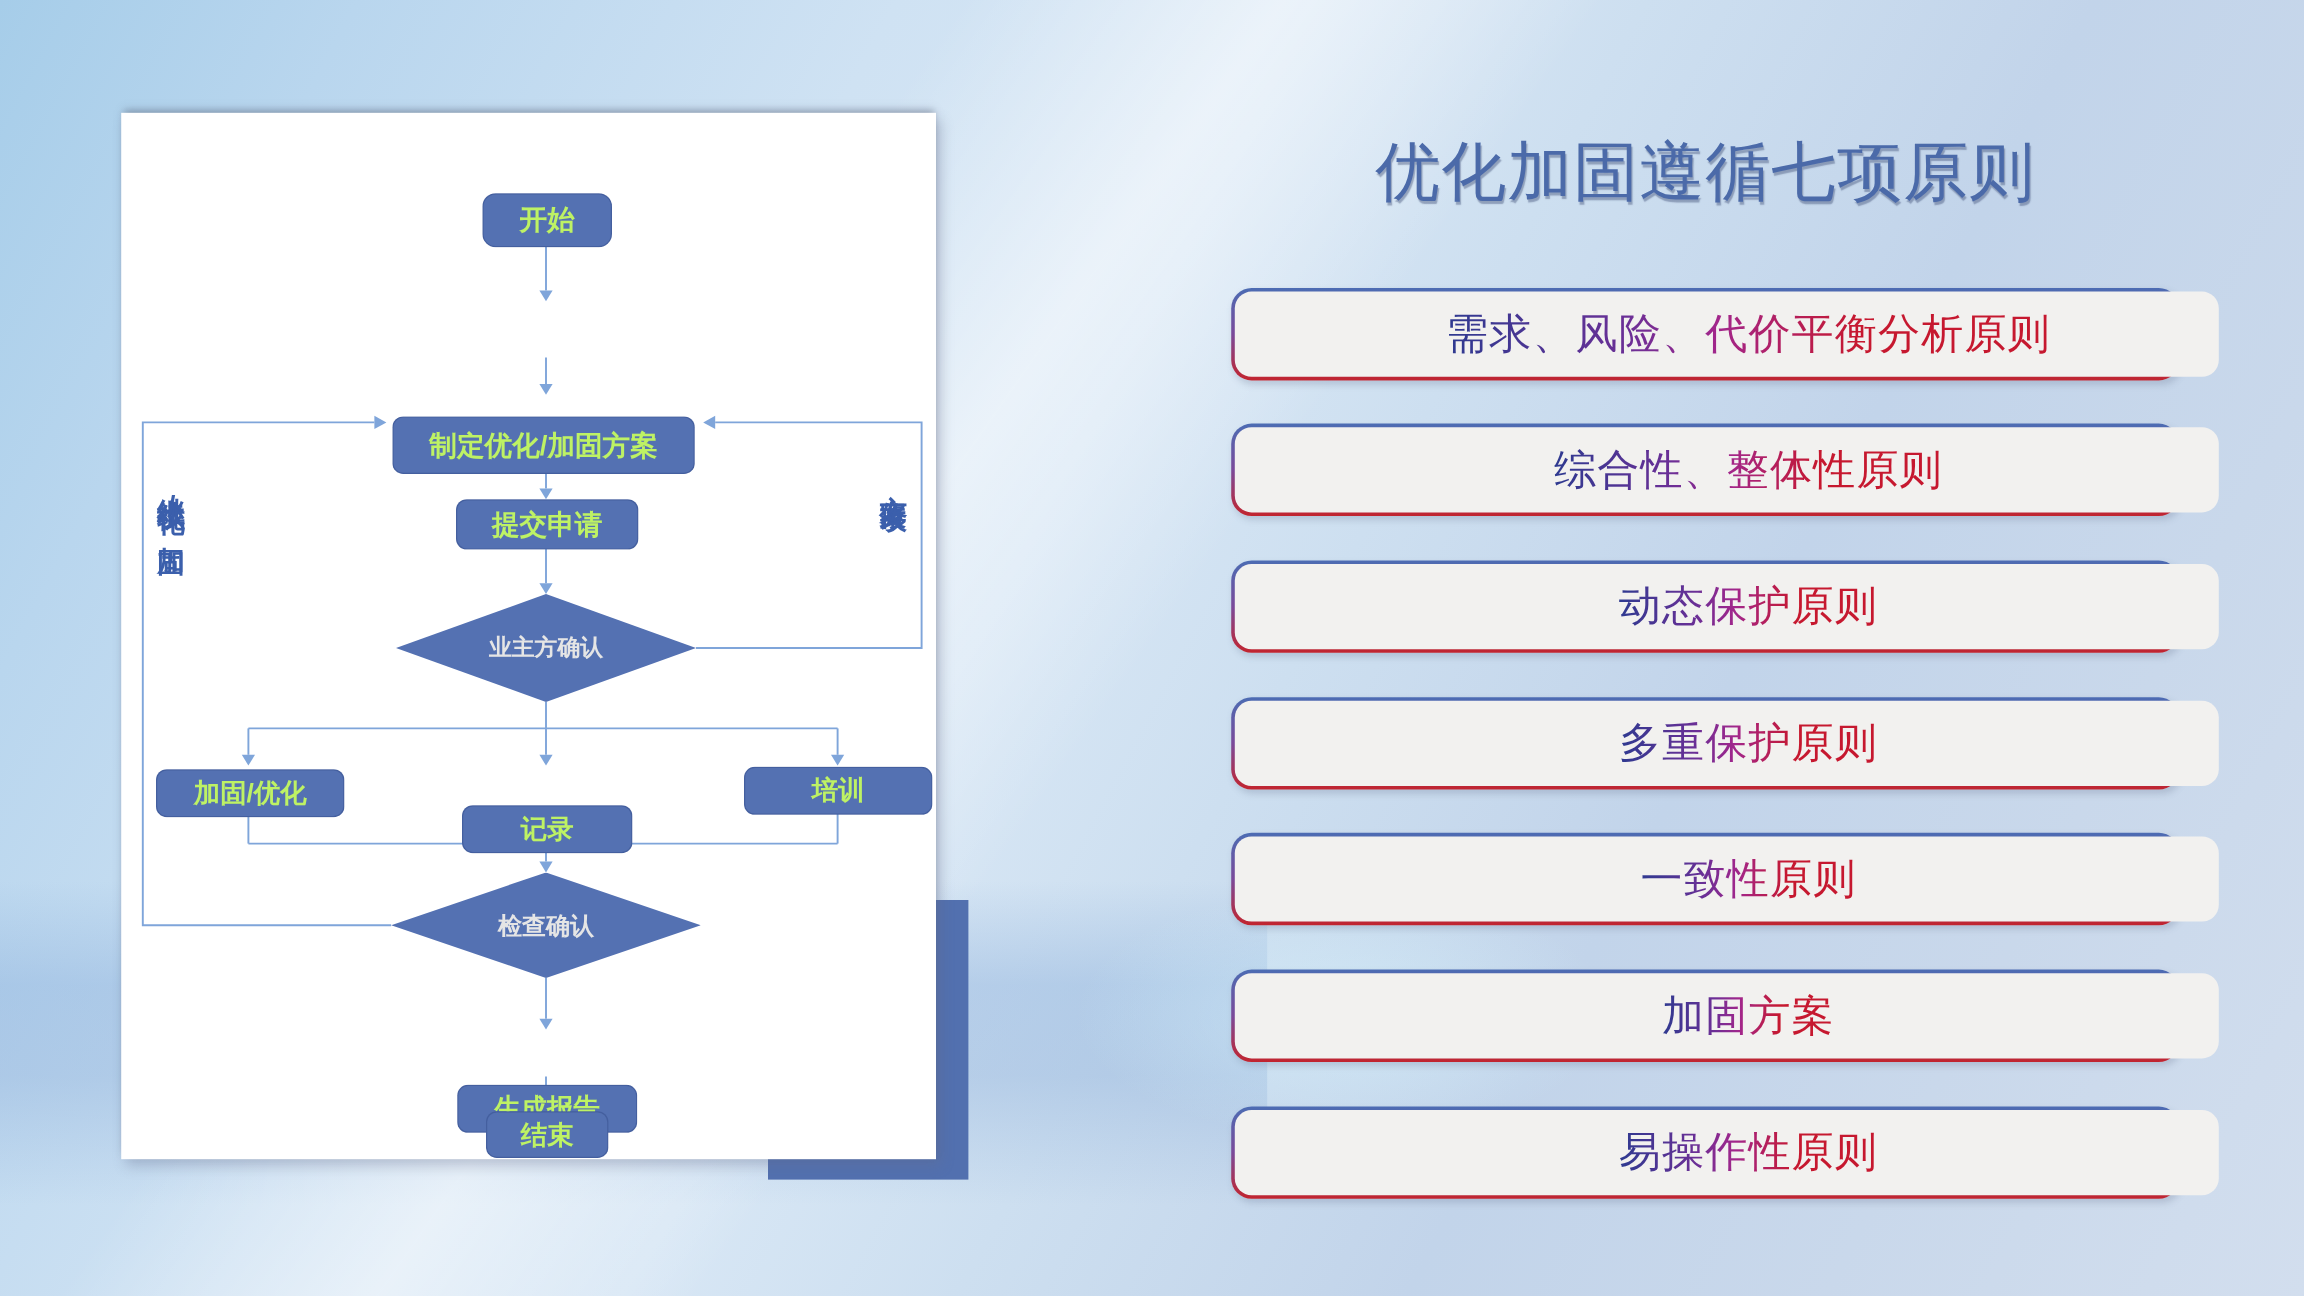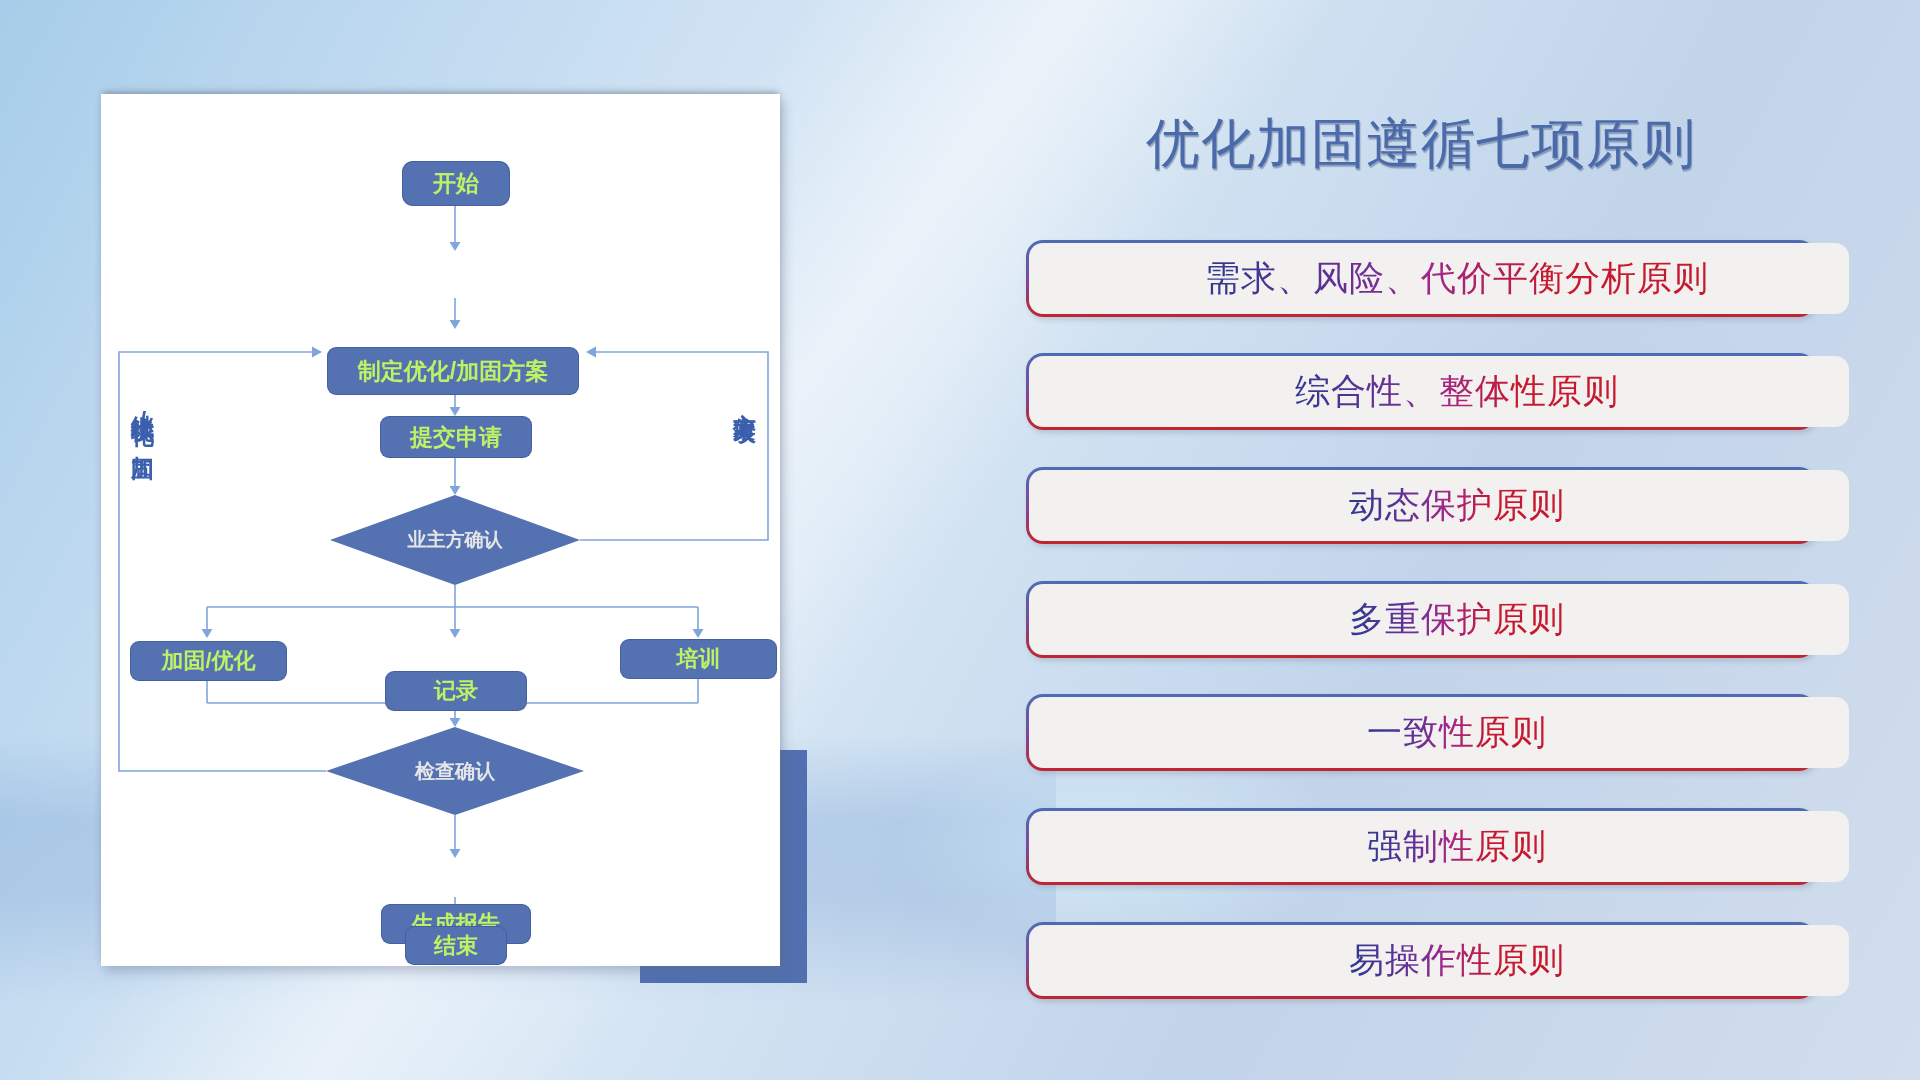--- a/index.html
+++ b/index.html
@@ -166,21 +166,21 @@
       <span class="p-text">一致性原则</span>
     </div>
   </div>
   <div class="p-box" id="p-3">
     <div class="p-box-inner">
       <span class="p-text">多重保护原则</span>
     </div>
   </div>
   <div class="p-box" id="p-5">
     <div class="p-box-inner">
-      <span class="p-text">强制性原则</span>
+      <span class="p-text">加固方案</span>
     </div>
   </div>
   <div class="p-box" id="p-6">
     <div class="p-box-inner">
       <span class="p-text">易操作性原则</span>
     </div>
   </div>
 
 </div>
 

